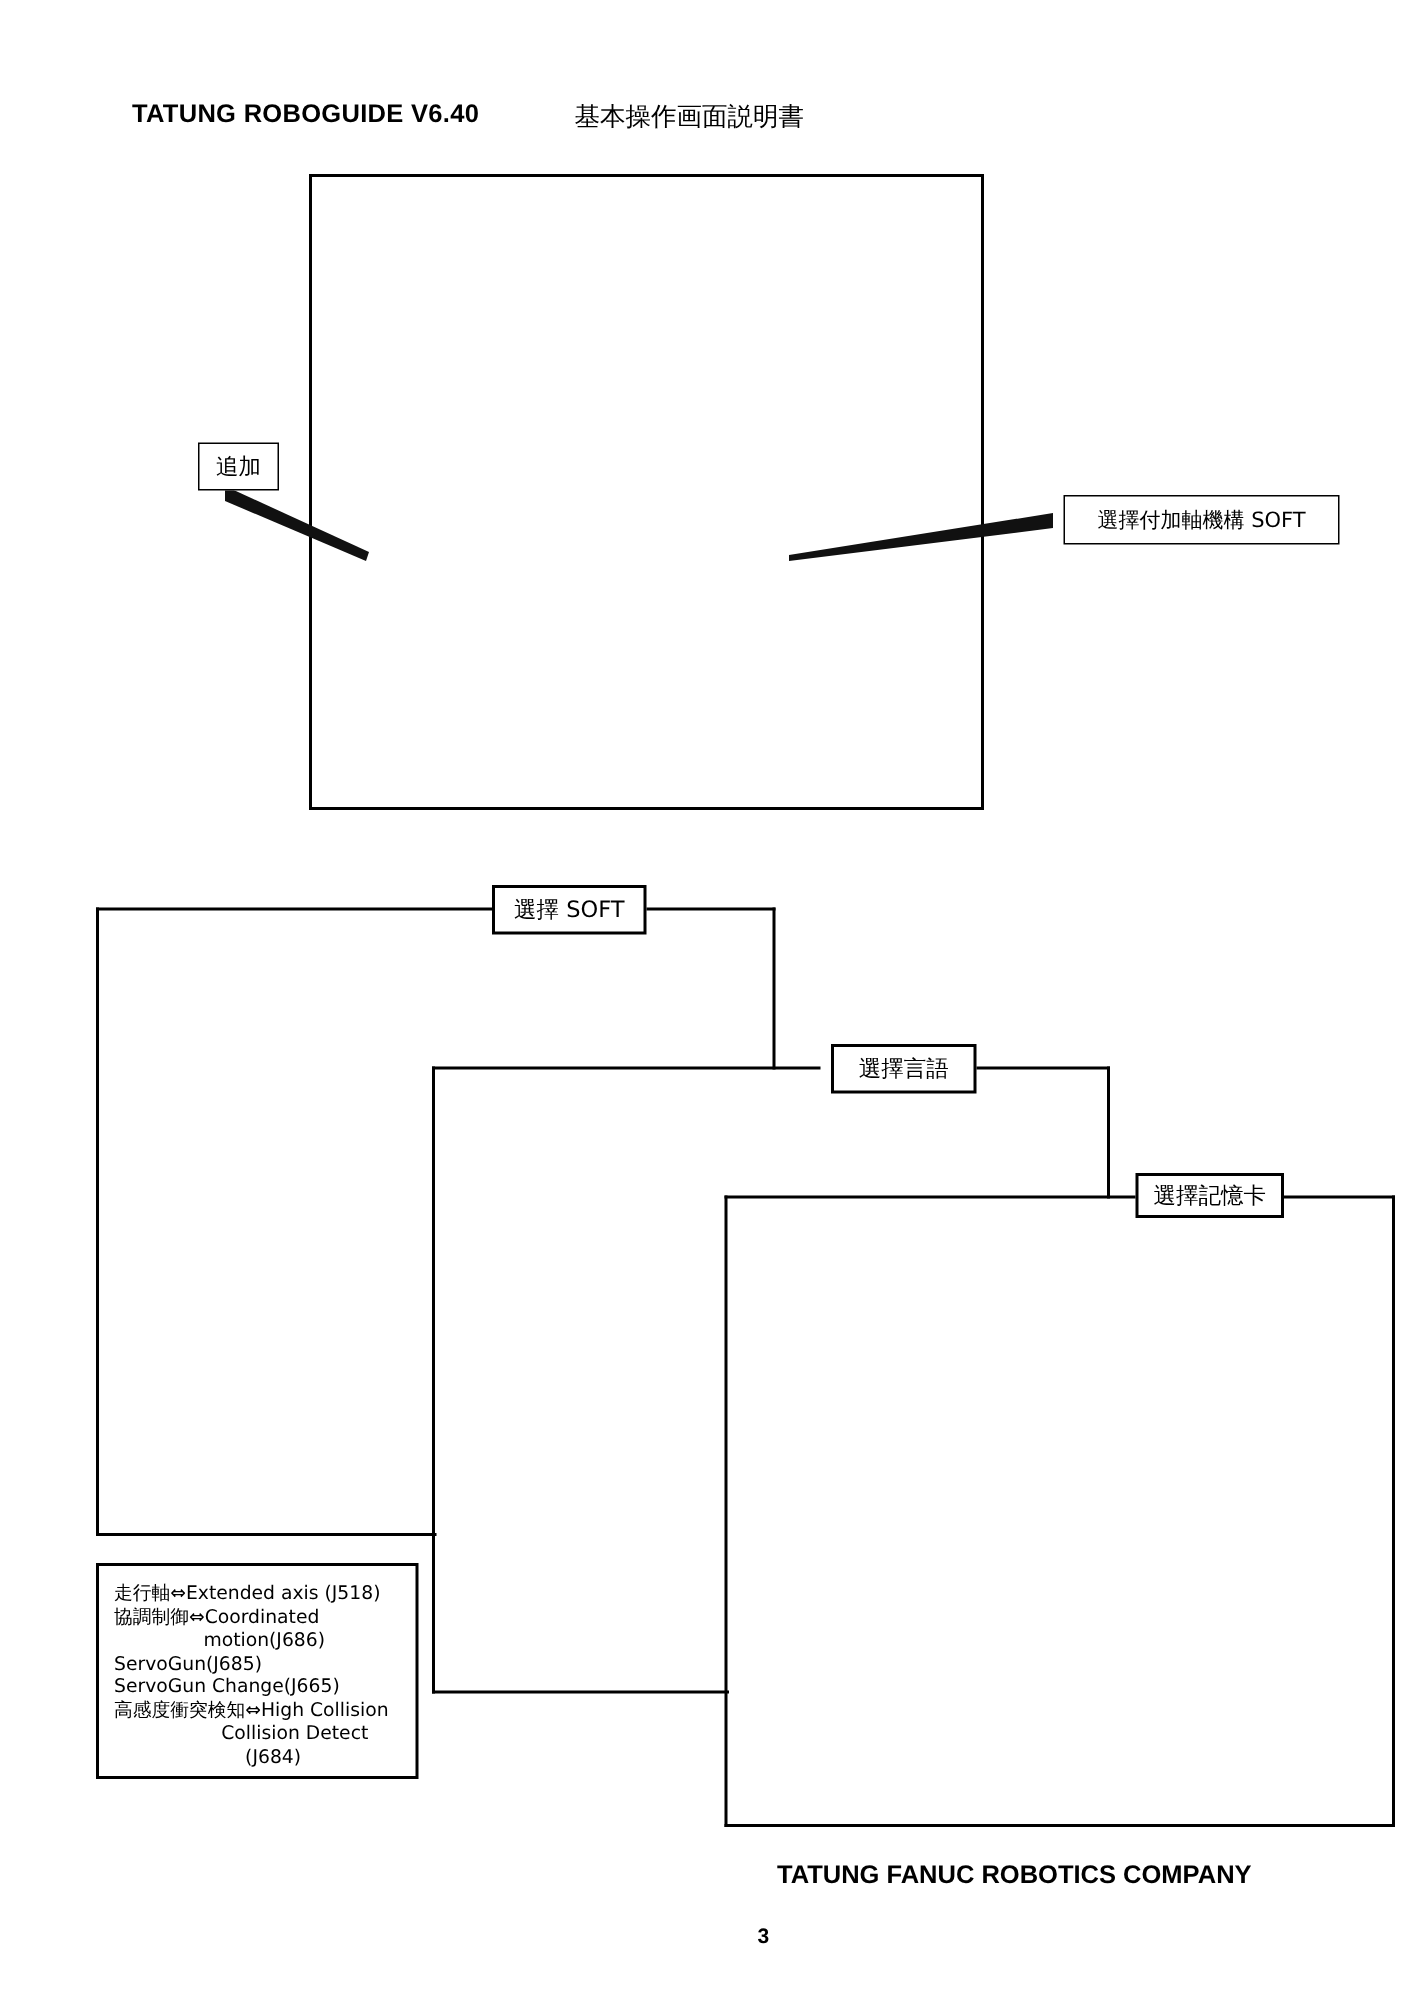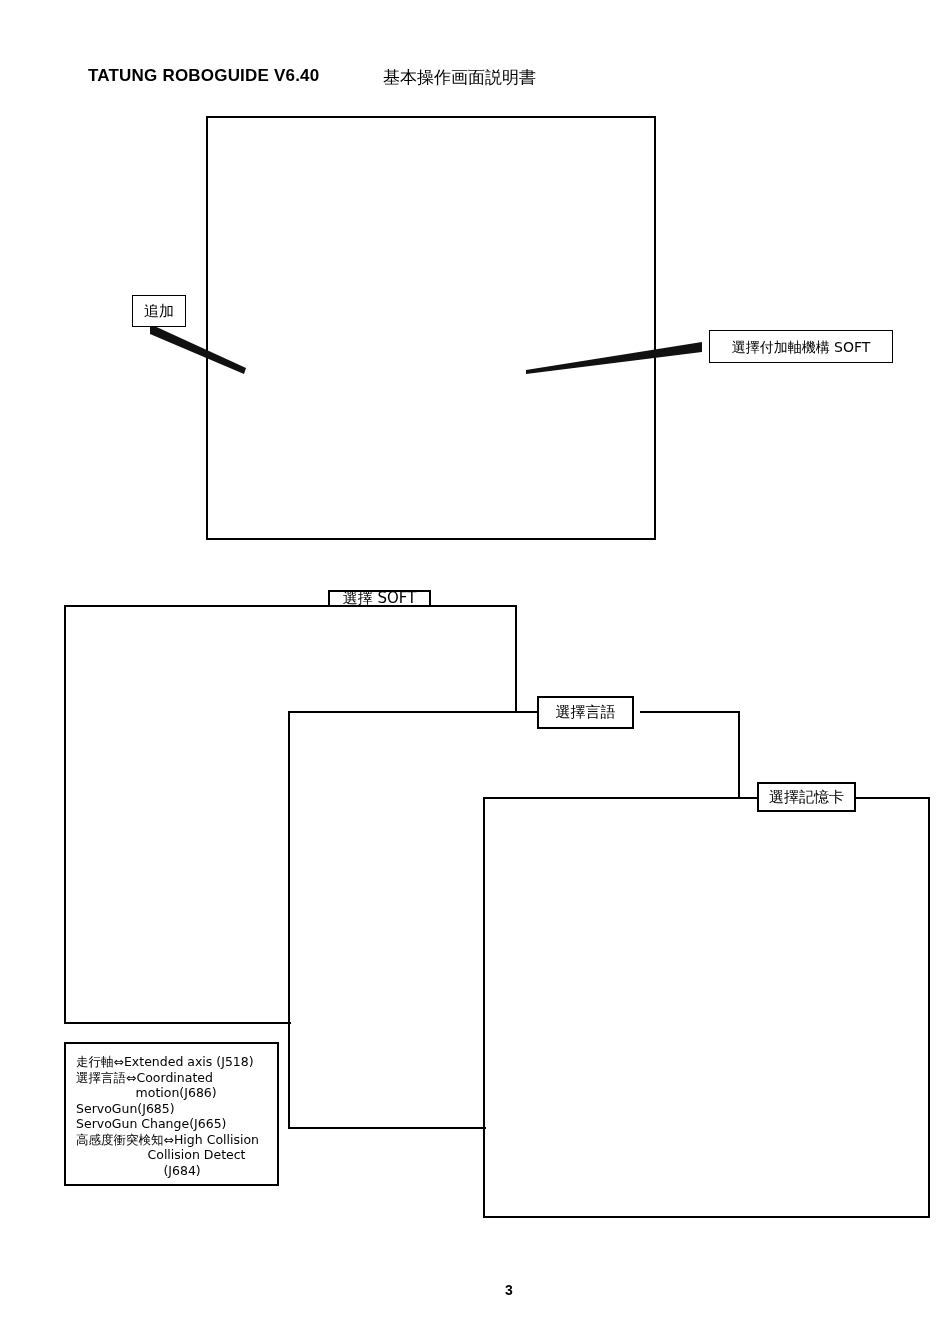--- a/index.html
+++ b/index.html
@@ -148,38 +148,39 @@
   <div class="edge edge-v" style="left:288px; top:711px; height:418px;"></div>
   <div class="edge edge-v" style="left:738px; top:711px; height:88px;"></div>
   <div class="edge edge-h" style="left:288px; top:1127px; width:198px;"></div>
 
   <div class="edge edge-h" style="left:483px; top:797px; width:275px;"></div>
   <div class="edge edge-h" style="left:854px; top:797px; width:76px;"></div>
   <div class="edge edge-v" style="left:483px; top:797px; height:421px;"></div>
   <div class="edge edge-v" style="left:928px; top:797px; height:421px;"></div>
   <div class="edge edge-h" style="left:483px; top:1216px; width:447px;"></div>
 
-  <div class="labelbox" style="left:328px; top:590px; width:103px; height:17px;">
+  <div class="labelbox" style="left:328px; top:590px; width:103px; height:33px;">
     <span>選擇 SOFT</span>
   </div>
 
-  <div class="labelbox" style="left:537px; top:696px; width:97px; height:33px;">
+  <div class="labelbox" style="left:554px; top:696px; width:97px; height:33px;">
     <span>選擇言語</span>
   </div>
 
   <div class="labelbox" style="left:757px; top:782px; width:99px; height:30px;">
     <span>選擇記憶卡</span>
   </div>
 
   <div class="notebox" style="left:64px; top:1042px; width:215px; height:144px;">
     <div class="note-line">走行軸⇔Extended axis (J518)</div>
-    <div class="note-line">選擇言語⇔Coordinated</div>
+    <div class="note-line">協調制御⇔Coordinated</div>
     <div class="note-line">               motion(J686)</div>
     <div class="note-line">ServoGun(J685)</div>
     <div class="note-line">ServoGun Change(J665)</div>
     <div class="note-line">高感度衝突検知⇔High Collision</div>
     <div class="note-line">                  Collision Detect</div>
     <div class="note-line">                      (J684)</div>
   </div>
 
+  <div class="footer-company">TATUNG FANUC ROBOTICS COMPANY</div>
   <div class="footer-page">3</div>
 
 </div>
 
 </body></html>

